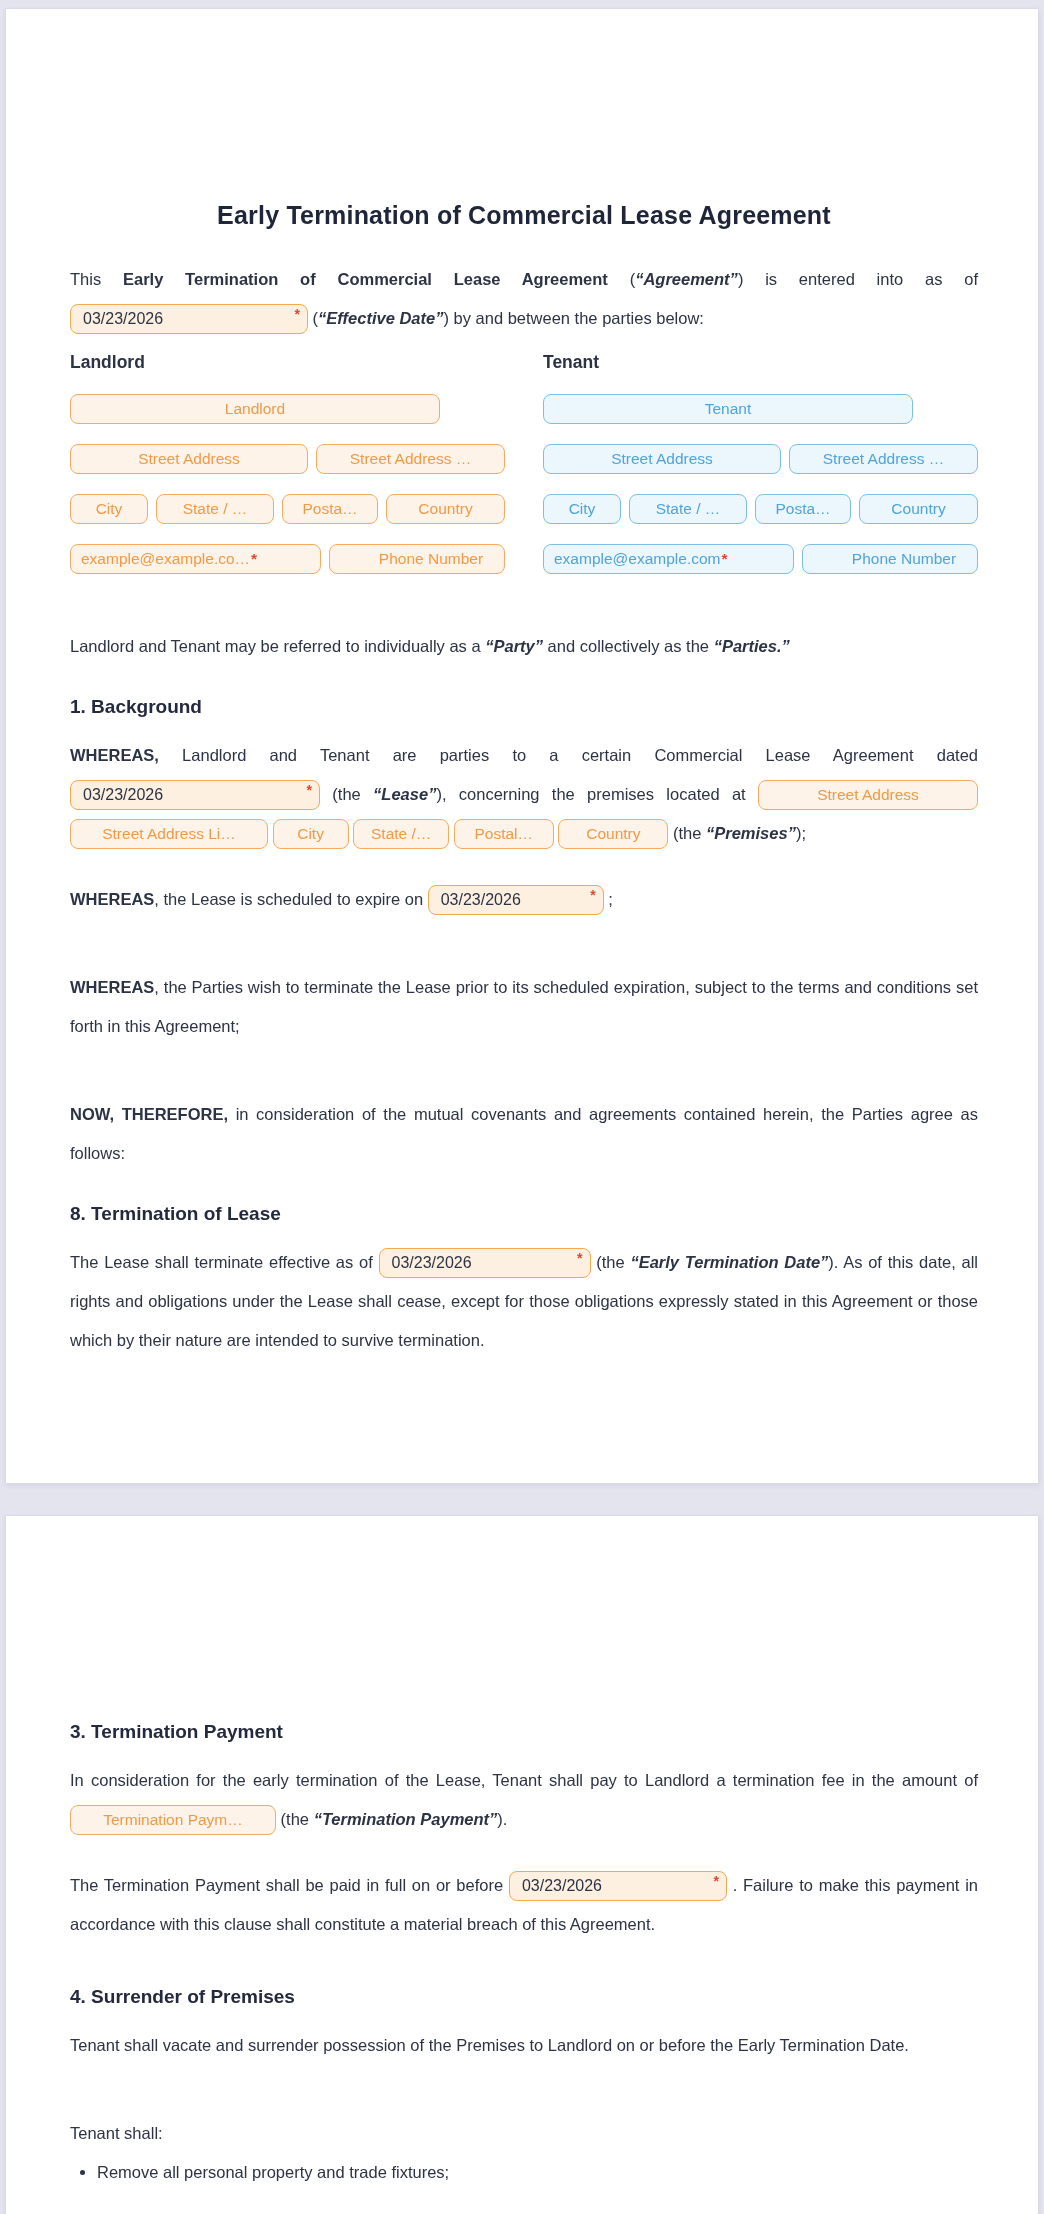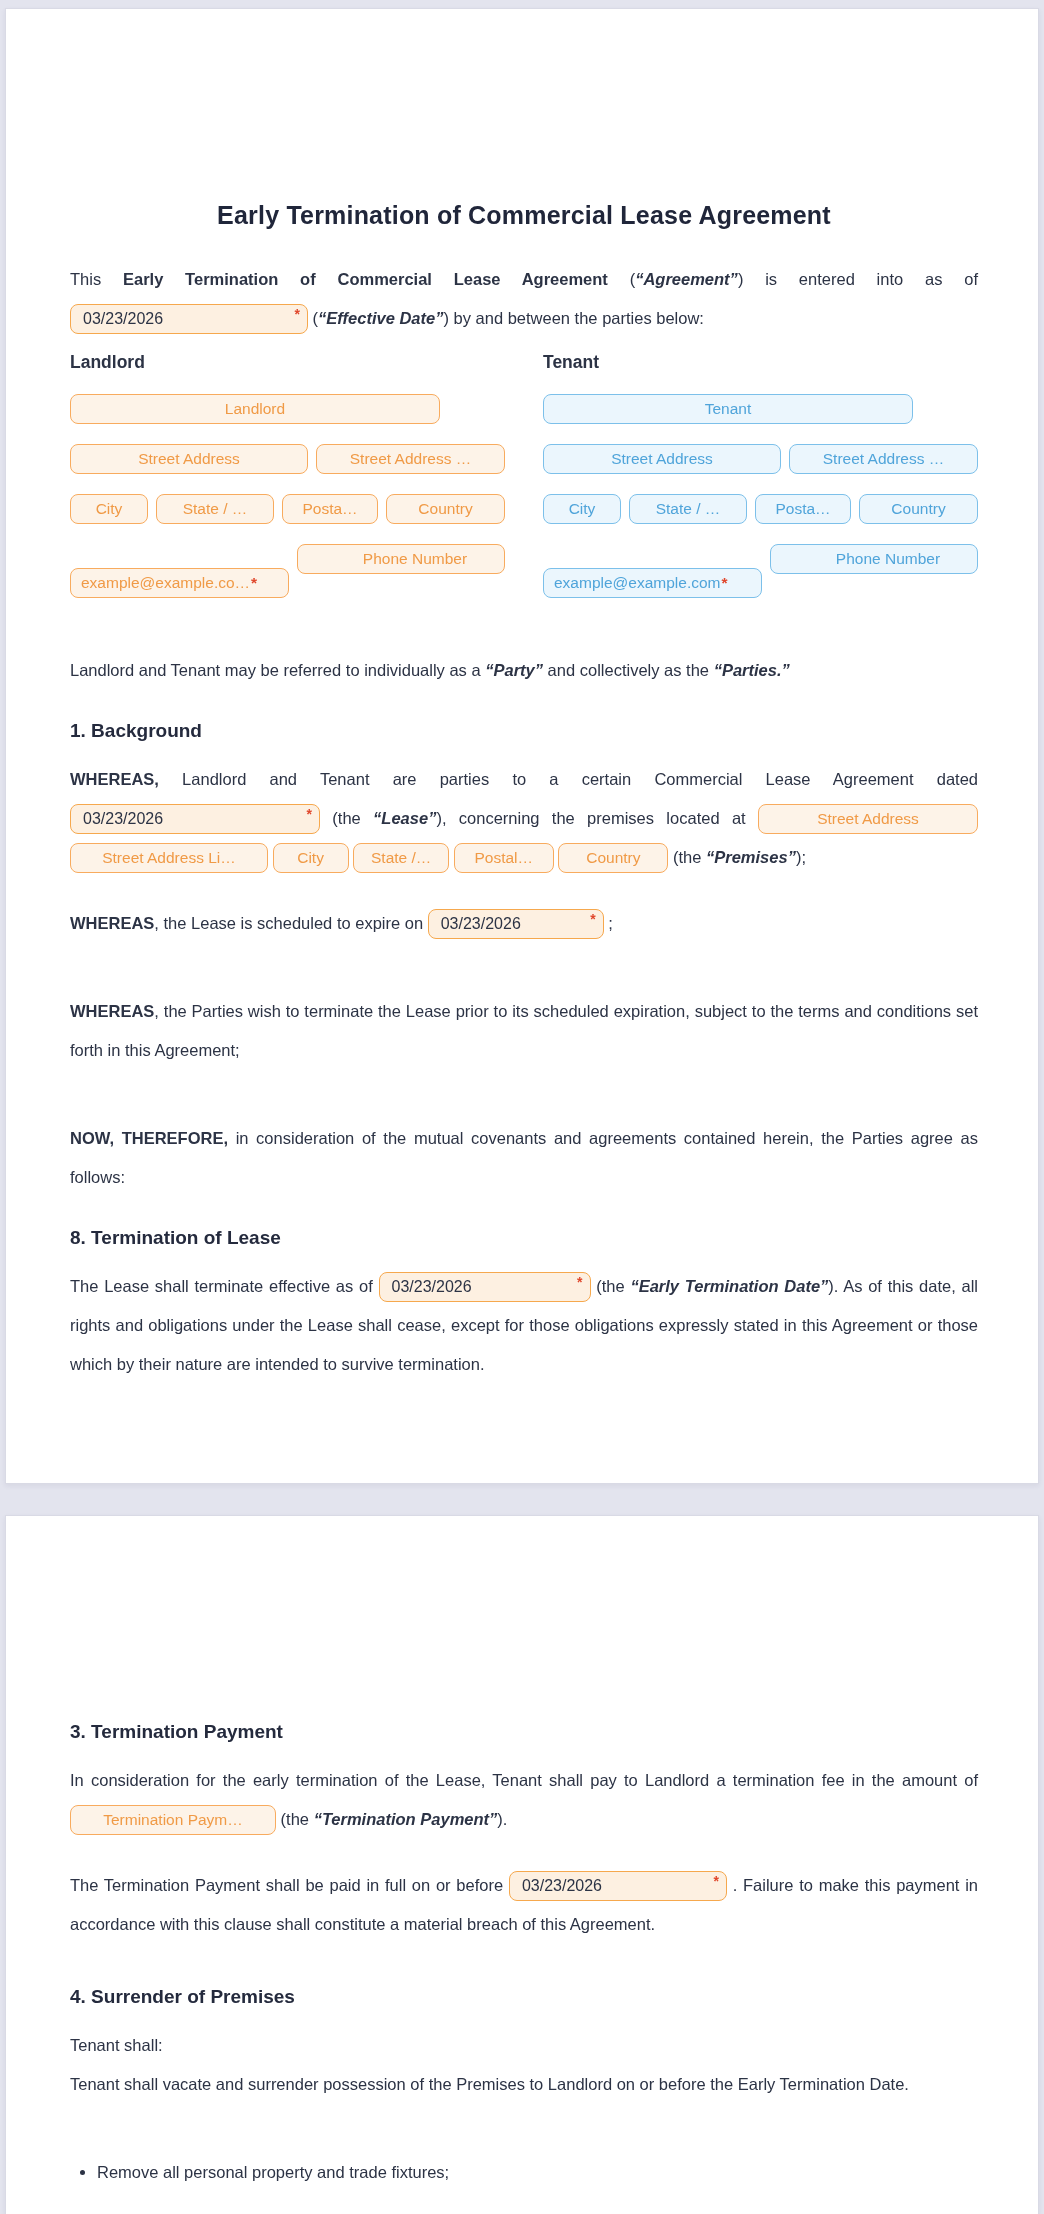--- a/index.html
+++ b/index.html
@@ -75,21 +75,21 @@
   .party-col { width: 436px; display: flex; flex-direction: column; gap: 20px; }
   .party-header { font-size: 17.5px; font-weight: 700; margin-bottom: 2px; }
   .party-row { display: flex; gap: 8px; }
   .f-name   { width: 370px; }
   .f-street { width: 238px; }
   .f-street2{ flex: 1; }
   .f-city   { width: 78px; }
   .f-state  { width: 118px; }
   .f-postal { width: 96px; }
   .f-country{ flex: 1; }
-  .f-email  { width: 219px; margin-top: 24px; }
+  .f-email  { width: 251px; }
   .f-phone  { flex: 1; padding-left: 36px; }
 
   
   .w-d1 { width: 238px; }
   .w-d2 { width: 250px; }
   .w-d3 { width: 176px; }
   .w-d4 { width: 212px; }
   .w-d5 { width: 218px; }
   .w-amount { width: 206px; }
   .w-il-street  { width: 220px; }
@@ -229,21 +229,21 @@
 
   <p class="para"><span>The Termination Payment shall be paid in full on or before</span>
 <span class="fld date w-d5">
         <span>03/23/2026</span>
         <span class="req-abs">*</span>
       </span>
 <span>. Failure to make this payment in accordance with this clause shall constitute a material breach of this Agreement.</span></p>
 
   <h2 class="sec-h mt-lg">4. Surrender of Premises</h2>
 
+  <p class="para mb-lg"><span>Tenant shall vacate and surrender possession of the Premises to Landlord on or before the Early Termination Date.</span></p>
+
   <p class="para mb0"><span>Tenant shall:</span></p>
-
-  <p class="para mb-lg"><span>Tenant shall vacate and surrender possession of the Premises to Landlord on or before the Early Termination Date.</span></p>
 
   <ul class="blist">
     <li>Remove all personal property and trade fixtures;</li>
   </ul>
 
 </div>
 
 </body></html>

